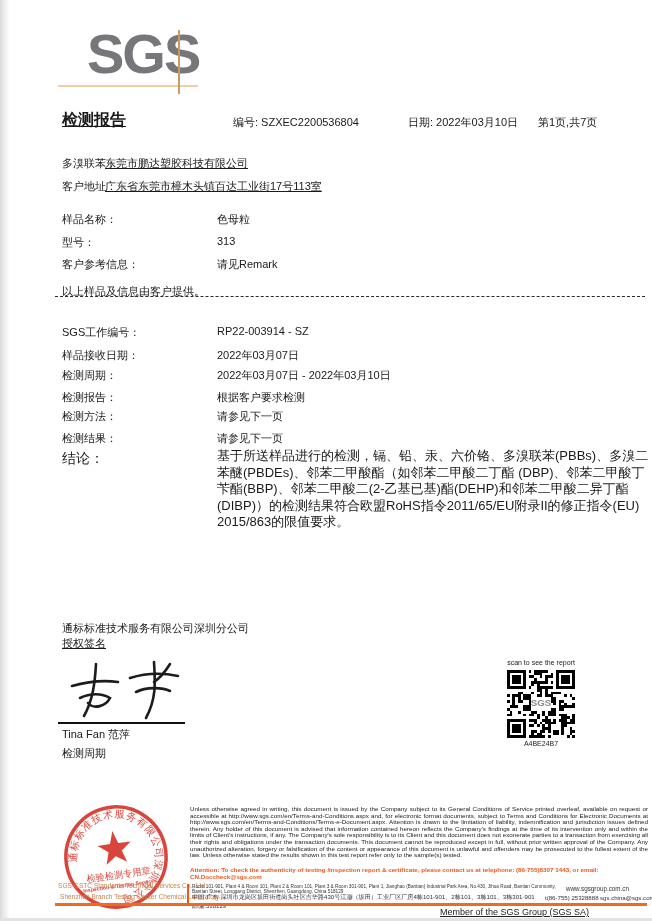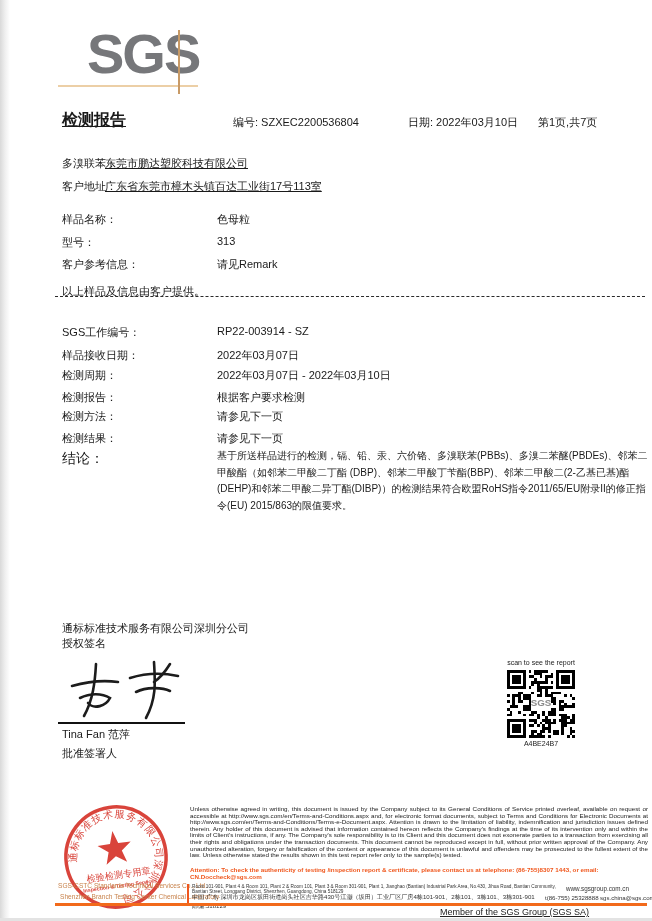--- a/index.html
+++ b/index.html
@@ -24,24 +24,24 @@
   .report-page{position:absolute;left:538px;top:115px;font-size:11px;}
   .row{position:absolute;left:62px;font-size:11px;}
   .row .l{position:absolute;left:0;width:150px;}
   .row .v1{position:absolute;left:43px;width:480px;text-decoration:underline;}  
   .row .v2{position:absolute;left:155px;width:440px;} 
 
   .note{position:absolute;left:62px;top:284px;font-size:11px;}
   .dashes{position:absolute;left:55px;top:296px;width:590px;border-top:1.5px dashed #2a2a2a;}
 
   .conclusion-label{position:absolute;left:62px;top:450px;font-size:14px;}
-  .conclusion-text{position:absolute;left:217px;top:448px;width:432px;font-size:10px;line-height:16.5px;}
+  .conclusion-text{position:absolute;left:217px;top:448px;width:432px;font-size:13px;line-height:16.5px;}
 
   .company-line1{position:absolute;left:62px;top:621px;font-size:11px;}
-  .company-line2{position:absolute;left:62px;top:636px;font-size:11px;}
+  .company-line2{position:absolute;left:62px;top:636px;font-size:11px;text-decoration:underline;}
   .sig-svg{position:absolute;left:66px;top:656px;}
   .sig-underline{position:absolute;left:58px;top:722px;width:127px;height:2px;background:#111;}
   .sig-name{position:absolute;left:62px;top:727px;font-size:11px;}
   .sig-role{position:absolute;left:62px;top:746px;font-size:11px;}
 
   .qr-caption{position:absolute;left:498px;top:659px;width:86px;font-size:7px;text-align:center;color:#222;}
   .qr-box{position:absolute;left:507px;top:670px;width:68px;height:68px;}
   .qr-code-text{position:absolute;left:503px;top:740px;width:76px;font-size:7px;text-align:center;color:#222;}
 
   
@@ -140,21 +140,21 @@
       <path d="M30,8 C29,26 27,44 18,60"></path>
       <path d="M14,42 C24,37 36,37 44,42 C40,50 28,54 22,47"></path>
       <path d="M64,22 C80,17 98,17 112,20"></path>
       <path d="M88,6 C89,24 91,42 80,62"></path>
       <path d="M70,36 C80,31 96,31 104,35"></path>
       <path d="M104,8 C99,16 94,22 88,26"></path>
     </g>
   </svg>
   <div class="sig-underline"></div>
   <div class="sig-name">Tina Fan 范萍</div>
-  <div class="sig-role">批准签署人</div>
+  <div class="sig-role">检测周期</div>
 
   <div class="qr-caption">scan to see the report</div>
   <div class="qr-box">
     <svg id="qr-svg" width="68" height="68" viewBox="0 0 25 25" shape-rendering="crispEdges">
         <rect x="8" y="0" width="1" height="1" fill="#000"></rect>
         <rect x="10" y="0" width="1" height="1" fill="#000"></rect>
         <rect x="11" y="0" width="1" height="1" fill="#000"></rect>
         <rect x="12" y="0" width="1" height="1" fill="#000"></rect>
         <rect x="13" y="0" width="1" height="1" fill="#000"></rect>
         <rect x="14" y="0" width="1" height="1" fill="#000"></rect>

